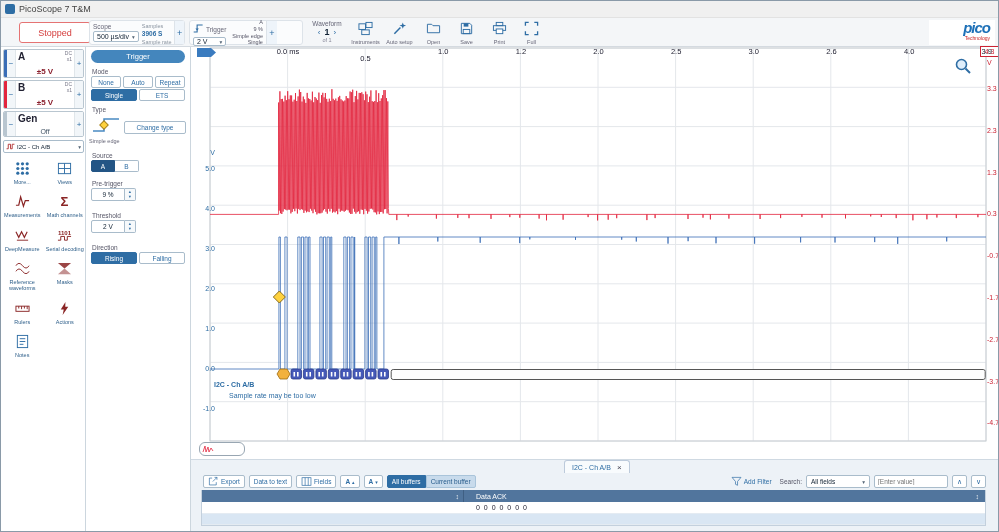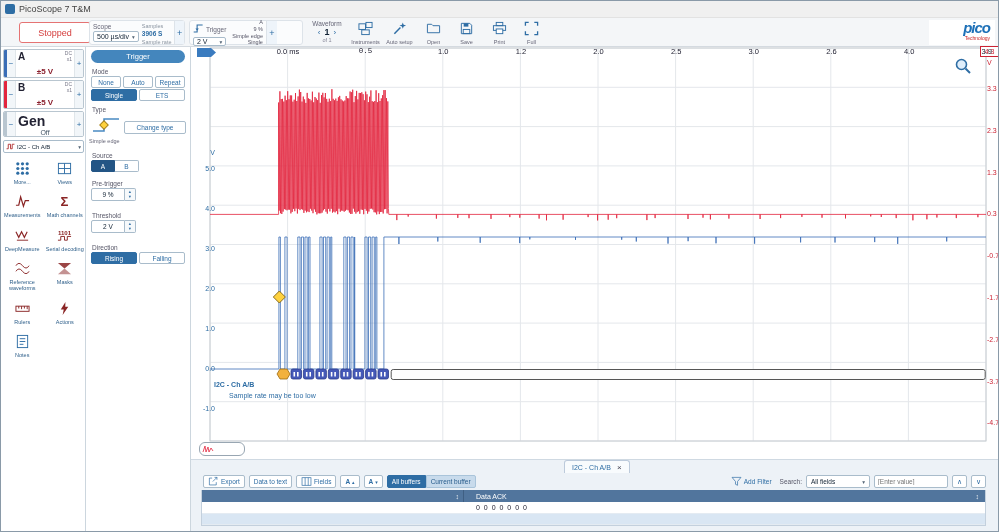--- a/index.html
+++ b/index.html
@@ -240,21 +240,21 @@
         </span>
         <span class="rg">±5 V</span>
       </span>
       <span class="plus">+</span>
     </div>
     <div class="chan" style="top:64px;height:26px;">
       <span class="edge" style="background:#b9c6d0;"></span>
       <span class="minus">−</span>
       <span class="mid">
         <span class="r1">
-            <span class="nm" style="font-size:14px;">Gen</span>
+            <span class="nm" style="font-size:10px;">Gen</span>
           </span>
         <span class="genst">Off</span>
       </span>
       <span class="plus">+</span>
     </div>
     <div class="decsel">
       <span><svg width="9" height="9" viewBox="0 0 16 16">
             <polyline points="1,12 4,12 4,4 8,4 8,12 11,12 11,4 15,4" fill="none" stroke="#b03030" stroke-width="1.6"></polyline>
           </svg></span>
       <span class="dl">I2C - Ch A/B</span>
@@ -498,21 +498,21 @@
       <span class="ylb red" style="left: 796px; top: 38px;">3.3</span>
       <span class="ylb red" style="left: 796px; top: 79.8px;">2.3</span>
       <span class="ylb red" style="left: 796px; top: 121.6px;">1.3</span>
       <span class="ylb red" style="left: 796px; top: 163.4px;">0.3</span>
       <span class="ylb red" style="left: 796px; top: 205.2px;">-0.7</span>
       <span class="ylb red" style="left: 796px; top: 247px;">-1.7</span>
       <span class="ylb red" style="left: 796px; top: 288.8px;">-2.7</span>
       <span class="ylb red" style="left: 796px; top: 330.6px;">-3.7</span>
       <span class="ylb red" style="left: 796px; top: 372.4px;">-4.7</span>
       <span class="xlb" style="left: 96.9px; top: 0px;">0.0 ms</span>
-      <span class="xlb" style="left: 174.55px; top: 0px; font-family: Liberation Mono, monospace;">0.5</span>
+      <span class="xlb" style="left: 174.55px; top: 7px;">0.5</span>
       <span class="xlb" style="left: 252.2px; top: 0px;">1.0</span>
       <span class="xlb" style="left: 329.85px; top: 0px;">1.2</span>
       <span class="xlb" style="left: 407.5px; top: 0px;">2.0</span>
       <span class="xlb" style="left: 485.15px; top: 0px;">2.5</span>
       <span class="xlb" style="left: 562.8px; top: 0px;">3.0</span>
       <span class="xlb" style="left: 640.45px; top: 0px;">2.6</span>
       <span class="xlb" style="left: 718.1px; top: 0px;">4.0</span>
       <span class="xlb" style="left: 795.75px; top: 0px;">3.9</span>
     </div>
 

